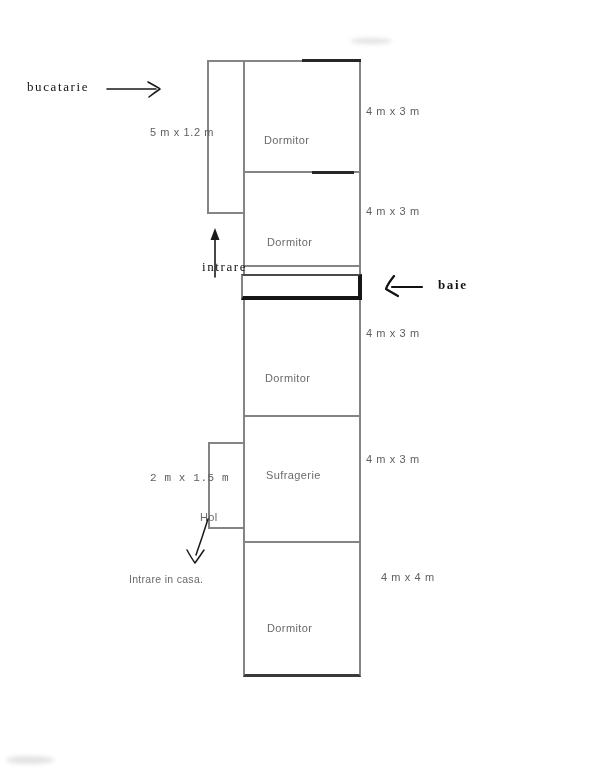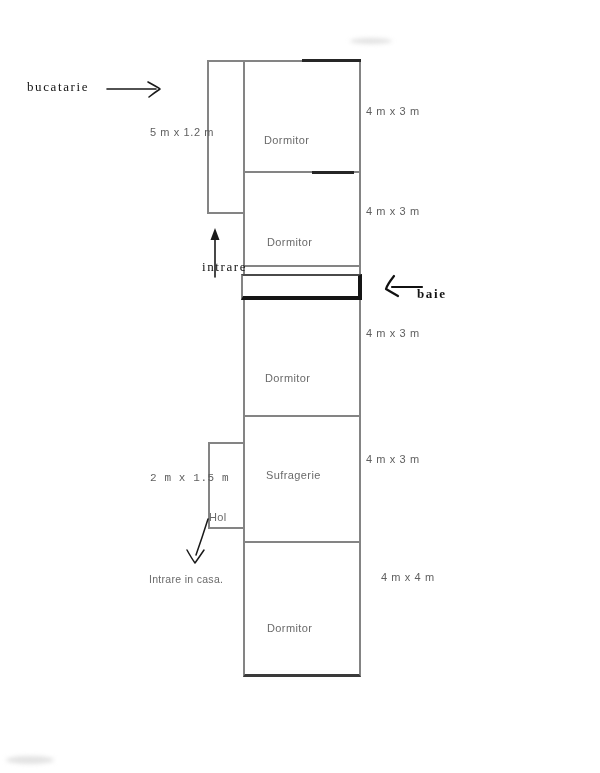--- a/index.html
+++ b/index.html
@@ -81,35 +81,35 @@
   <div class="room" style="left:208px;top:442px;width:37px;height:87px;"></div>
 
   <div class="wallseg" style="left:302px;top:59px;width:59px;height:3px;"></div>
   <div class="wallseg" style="left:312px;top:171px;width:42px;height:3px;"></div>
 
   <div class="room-label" style="left:264px;top:103px;">Dormitor</div>
   <div class="room-label" style="left:267px;top:205px;">Dormitor</div>
   <div class="room-label" style="left:265px;top:341px;">Dormitor</div>
   <div class="room-label" style="left:266px;top:438px;">Sufragerie</div>
   <div class="room-label" style="left:267px;top:591px;">Dormitor</div>
-  <div class="room-label" style="left:209px;top:480px;text-align:center;">Hol</div>
+  <div class="room-label" style="left:200px;top:480px;text-align:center;">Hol</div>
 
   <div class="dim-label" style="left:366px;top:105px;">4 m x 3 m</div>
   <div class="dim-label" style="left:366px;top:205px;">4 m x 3 m</div>
   <div class="dim-label" style="left:366px;top:327px;">4 m x 3 m</div>
   <div class="dim-label" style="left:366px;top:453px;">4 m x 3 m</div>
   <div class="dim-label" style="left:381px;top:571px;">4 m x 4 m</div>
 
   <div class="dim-label" style="left:150px;top:126px;">5 m x 1.2 m</div>
   <div class="dim-label" style="left:150px;top:472px;font-family:Liberation Mono, monospace;">2 m x 1.5 m</div>
 
   <div class="serif-label" style="left:27px;top:79px;">bucatarie</div>
   <div class="serif-label" style="left:158px;top:259px;margin-left:44px;">intrare</div>
-  <div class="serif-label bold" style="left:417px;top:277px;margin-top:9px;">baie</div>
-  <div class="gray-note" style="left:129px;top:573px;margin-left:20px;">Intrare in casa.</div>
+  <div class="serif-label bold" style="left:438px;top:277px;">baie</div>
+  <div class="gray-note" style="left:129px;top:573px;">Intrare in casa.</div>
 
   <svg id="arrow-layer" viewBox="0 0 600 773" xmlns="http://www.w3.org/2000/svg">
 
     <g stroke="#1a1a1a" fill="none" stroke-width="1.6" stroke-linecap="round" stroke-linejoin="round">
       <path d="M107,89 H156"></path>
       <path d="M148,82 Q159,88 160,89 Q154,93 149,97"></path>
     </g>
 
     <g>
       <path d="M215,277 V237" stroke="#1a1a1a" fill="none" stroke-width="1.6" stroke-linecap="round"></path>

